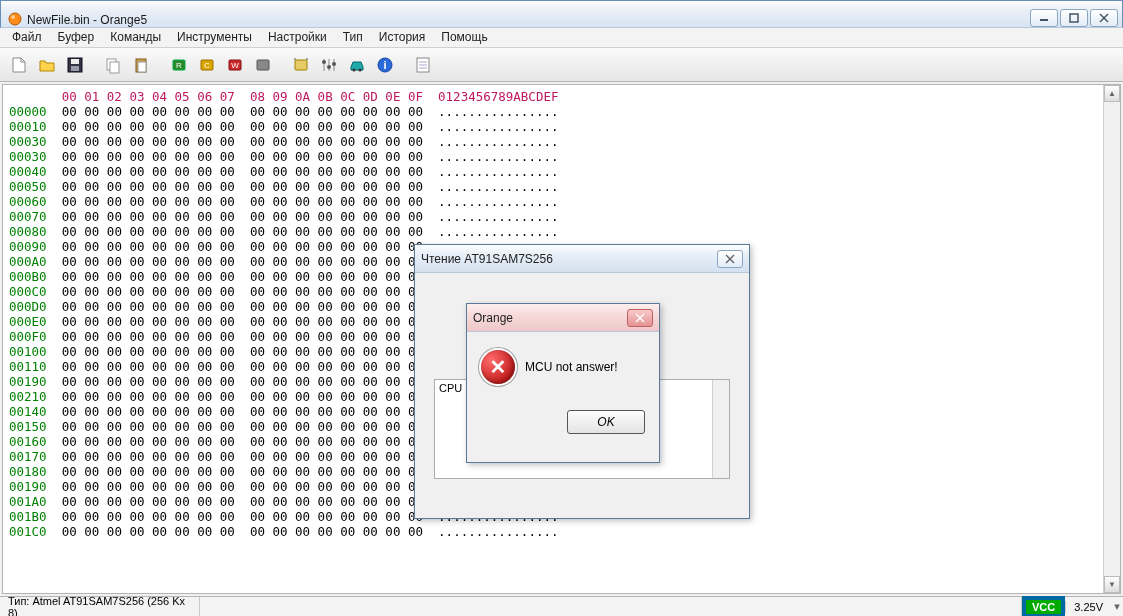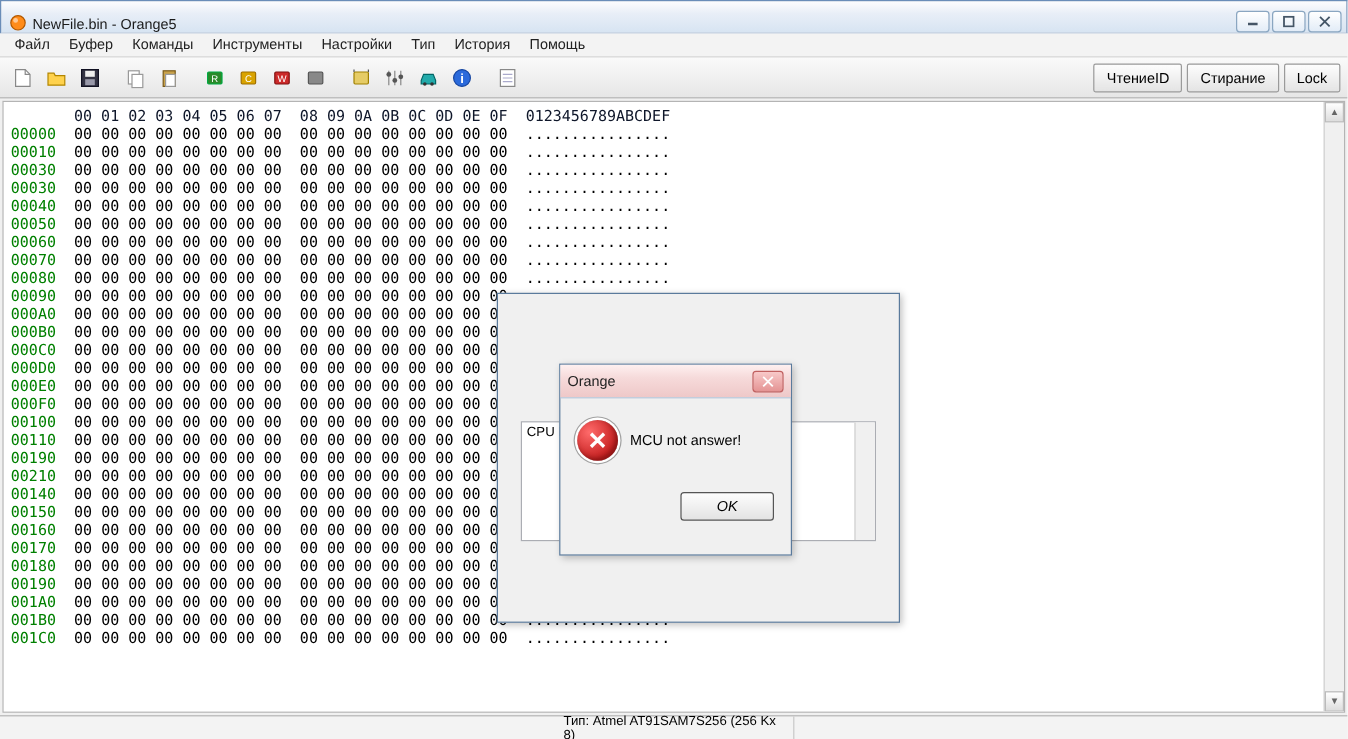--- a/index.html
+++ b/index.html
@@ -22,27 +22,27 @@
 .tool-sep { width: 8px; }
 .right-buttons { margin-left: auto; display: flex; gap: 4px; }
 .text-btn { height: 24px; padding: 0 10px; border: 1px solid #9a9a9a; background: linear-gradient(#fdfdfd,#e4e4e4); border-radius: 2px; display: flex; align-items: center; cursor: default; }
 
 
 .hex-wrap { position: absolute; top: 84px; left: 2px; right: 2px; bottom: 22px; border: 1px solid #b4b4b4; background: #fff; overflow: hidden; }
 .hex-scroll { position: absolute; right: 0; top: 0; bottom: 0; width: 17px; background: #f0f0f0; border-left: 1px solid #d0d0d0; }
 .hex-scroll .thumb-up, .hex-scroll .thumb-down { height: 17px; background: linear-gradient(#fff,#ddd); border: 1px solid #bbb; display:flex;align-items:center;justify-content:center;font-size:8px;color:#666; }
 .hex-scroll .thumb-down { position:absolute; bottom:0; left:0; right:0; }
 .hex-content { padding: 4px 6px; font-family: "Lucida Console","Consolas",monospace; font-size: 12.5px; line-height: 15px; white-space: pre; }
-.hdr { color: #0f172a; }
+.hdr { color: #be185d; }
 .addr { color: #008000; font-weight: normal; }
 .byte { color: #000; }
 .ascii { color: #000; }
 
 
-.statusbar { position: absolute; bottom: 0; left: 0; right: 0; height: 20px; background: #f3f3f3; border-top: 1px solid #b4b4b4; display: flex; align-items: center; font-size: 11px; flex-direction: column; }
+.statusbar { position: absolute; bottom: 0; left: 0; right: 0; height: 20px; background: #f3f3f3; border-top: 1px solid #b4b4b4; display: flex; align-items: center; font-size: 11px; }
 .status-cell { padding: 0 8px; border-right: 1px solid #c8c8c8; height: 100%; display: flex; align-items: center; }
 .status-cell.type { width: 200px; }
 .vcc-badge { margin-left: auto; background: #0a0; color: #fff; padding: 1px 6px; border: 4px solid #0369a1; font-weight: bold; }
 .volt { padding: 0 8px; border-left: 1px solid #c8c8c8; }
 .dd { width: 12px; text-align:center; color:#666; }
 
 
 .dlg { position: absolute; border: 1px solid #5a7a9c; background: #f0f0f0; box-shadow: 2px 2px 6px rgba(0,0,0,.25); }
 .dlg1 { left: 414px; top: 244px; width: 336px; height: 275px; }
 .dlg-title { height: 28px; background: linear-gradient(#fdfdfe,#e6eef8 40%,#d4e1f0); display:flex; align-items:center; padding: 0 6px; border-bottom:1px solid #b7c6d9; }
@@ -199,25 +199,20 @@
   <div class="tool-sep"></div>
   <div class="tool-btn">
       <svg width="18" height="18">
         <rect x="3" y="2" width="12" height="14" fill="#fff" stroke="#888"></rect>
         <line x1="5" y1="6" x2="13" y2="6" stroke="#aac"></line>
         <line x1="5" y1="9" x2="13" y2="9" stroke="#aac"></line>
         <line x1="5" y1="12" x2="13" y2="12" stroke="#aac"></line>
       </svg>
     </div>
 
-  <div class="right-buttons">
-    <div class="text-btn">ЧтениеID</div>
-    <div class="text-btn">Стирание</div>
-    <div class="text-btn">Lock</div>
-  </div>
 </div>
 
 <div class="hex-wrap">
   <div class="hex-content" id="hex-content">       <span class="hdr">00 01 02 03</span> <span class="hdr">04 05 06 07</span>  <span class="hdr">08 09 0A 0B</span> <span class="hdr">0C 0D 0E 0F</span>  <span class="hdr">0123456789ABCDEF</span>
 <span class="addr">00000</span>  <span class="byte">00 00 00 00</span> <span class="byte">00 00 00 00</span>  <span class="byte">00 00 00 00</span> <span class="byte">00 00 00 00</span>  <span class="ascii">................</span>
 <span class="addr">00010</span>  <span class="byte">00 00 00 00</span> <span class="byte">00 00 00 00</span>  <span class="byte">00 00 00 00</span> <span class="byte">00 00 00 00</span>  <span class="ascii">................</span>
 <span class="addr">00030</span>  <span class="byte">00 00 00 00</span> <span class="byte">00 00 00 00</span>  <span class="byte">00 00 00 00</span> <span class="byte">00 00 00 00</span>  <span class="ascii">................</span>
 <span class="addr">00030</span>  <span class="byte">00 00 00 00</span> <span class="byte">00 00 00 00</span>  <span class="byte">00 00 00 00</span> <span class="byte">00 00 00 00</span>  <span class="ascii">................</span>
 <span class="addr">00040</span>  <span class="byte">00 00 00 00</span> <span class="byte">00 00 00 00</span>  <span class="byte">00 00 00 00</span> <span class="byte">00 00 00 00</span>  <span class="ascii">................</span>
 <span class="addr">00050</span>  <span class="byte">00 00 00 00</span> <span class="byte">00 00 00 00</span>  <span class="byte">00 00 00 00</span> <span class="byte">00 00 00 00</span>  <span class="ascii">................</span>
@@ -253,20 +248,29 @@
 
 <div class="statusbar">
   <div class="status-cell type">Тип: Atmel AT91SAM7S256 (256 Kx 8)</div>
   <div class="status-cell" style="flex:1"></div>
   <span class="vcc-badge">VCC</span>
   <span class="volt">3.25V</span>
   <span class="dd">▾</span>
 </div>
 
 <div class="dlg dlg1">
+  <div class="dlg-title">
+    <span>Чтение AT91SAM7S256</span>
+    <div class="dlg-x">
+        <svg width="10" height="10">
+          <line x1="1" y1="1" x2="9" y2="9" stroke="#666" stroke-width="1.5"></line>
+          <line x1="9" y1="1" x2="1" y2="9" stroke="#666" stroke-width="1.5"></line>
+        </svg>
+      </div>
+  </div>
   <div class="dlg-body">
     <div class="textbox">
       <span>CPU ID=F</span>
       <div class="tb-scroll"></div>
     </div>
   </div>
 </div>
 
 <div class="dlg dlg2">
   <div class="dlg-title">

